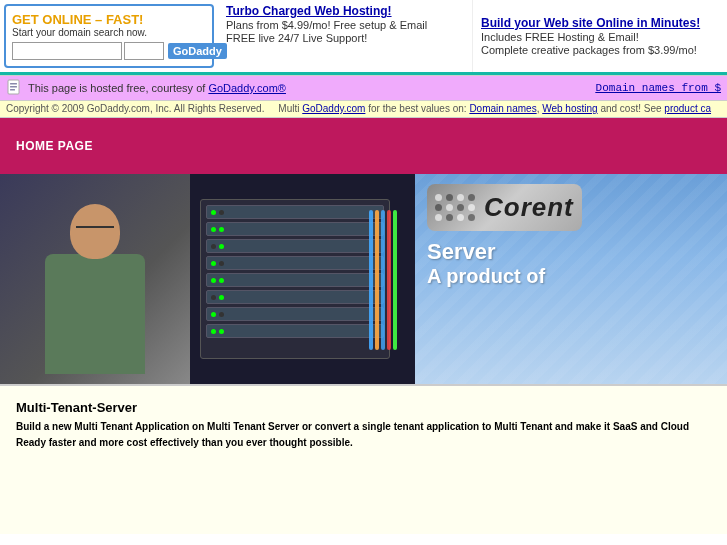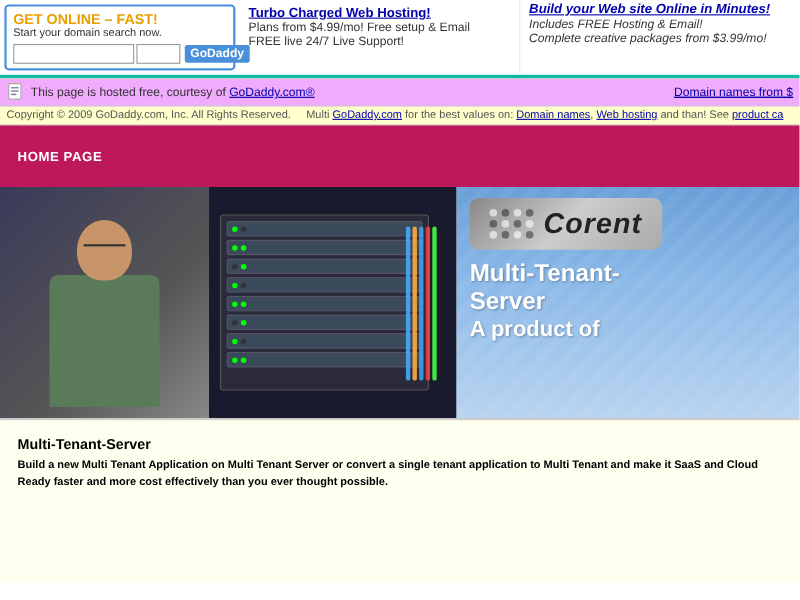--- a/index.html
+++ b/index.html
@@ -79,22 +79,21 @@
     #middle-ads .ad-body {
       color: #333;
       font-size: 11px;
       margin-top: 1px;
     }
 
     #right-ads {
       flex: 1;
       display: flex;
       flex-direction: column;
-      padding: 1px 8px;
-      font-style: italic;
+      padding: 16px 8px;
     }
     #right-ads .ad-title {
       color: #00a;
       font-weight: bold;
       font-size: 12px;
       text-decoration: underline;
     }
     #right-ads .ad-body {
       color: #333;
       font-size: 11px;
@@ -120,20 +119,21 @@
     #notice-bar .left-notice .icon {
       width: 18px;
       height: 18px;
       margin-right: 4px;
     }
     #notice-bar .right-notice {
       color: #00a;
       text-decoration: underline;
       font-size: 11px;
       white-space: nowrap;
+      font-family: Liberation Mono, monospace;
     }
     a { color: #00a; text-decoration: underline; }
 
     
     #copyright-bar {
       background: #ffffcc;
       padding: 2px 6px 3px 6px;
       font-size: 10px;
       color: #555;
       border-bottom: 1px solid #ccc;
@@ -274,21 +274,21 @@
         rgba(255,255,255,0.05) 0px,
         rgba(255,255,255,0.05) 8px,
         transparent 8px,
         transparent 16px
       );
     }
 
     .corent-logo-box {
       background: linear-gradient(135deg, #888 0%, #ccc 50%, #aaa 100%);
       border-radius: 8px;
-      padding: 8px 18px;
+      padding: 8px 8px;
       margin-bottom: 8px;
       display: flex;
       align-items: center;
       gap: 8px;
       position: relative;
       z-index: 1;
       width: fit-content;
     }
     .corent-dots {
       display: grid;
@@ -388,21 +388,21 @@
   </div>
   <div class="right-notice">
     <a href="#">Domain names from $</a>
   </div>
 </div>
 
 <div id="copyright-bar">
   <span>Copyright © 2009 GoDaddy.com, Inc. All Rights Reserved.</span>
   &nbsp;&nbsp;&nbsp;
   <span>Multi </span><a href="#">GoDaddy.com</a>
-  <span> for the best values on: </span><a href="#">Domain names</a><span>, </span><a href="#">Web hosting</a><span> and than! See </span><a href="#">product ca</a>
+  <span> for the best values on: </span><a href="#">Domain names</a><span>, </span><a href="#">Web hosting</a><span> and cost! See </span><a href="#">product ca</a>
 </div>
 
 <div id="nav-bar">
   <span class="nav-item">HOME PAGE</span>
 </div>
 
 <div id="main-content">
 
   <div id="left-image-panel">
 
@@ -472,21 +472,20 @@
         <div class="corent-dot light"></div>
         <div class="corent-dot"></div>
         <div class="corent-dot light"></div>
         <div class="corent-dot light"></div>
         <div class="corent-dot"></div>
         <div class="corent-dot light"></div>
         <div class="corent-dot"></div>
       </div>
       <span class="corent-logo-text">Corent</span>
     </div>
-    <div class="product-title">Multi-Tenant-</div>
     <div class="product-title">Server</div>
     <div class="product-subtitle">A product of</div>
   </div>
 </div>
 
 <div id="description-area">
   <div class="product-name">Multi-Tenant-Server</div>
   <div class="product-desc">Build a new Multi Tenant Application on Multi Tenant Server or convert a single tenant application to Multi Tenant and make it SaaS and Cloud Ready faster and more cost effectively than you ever thought possible.</div>
 </div>
 

